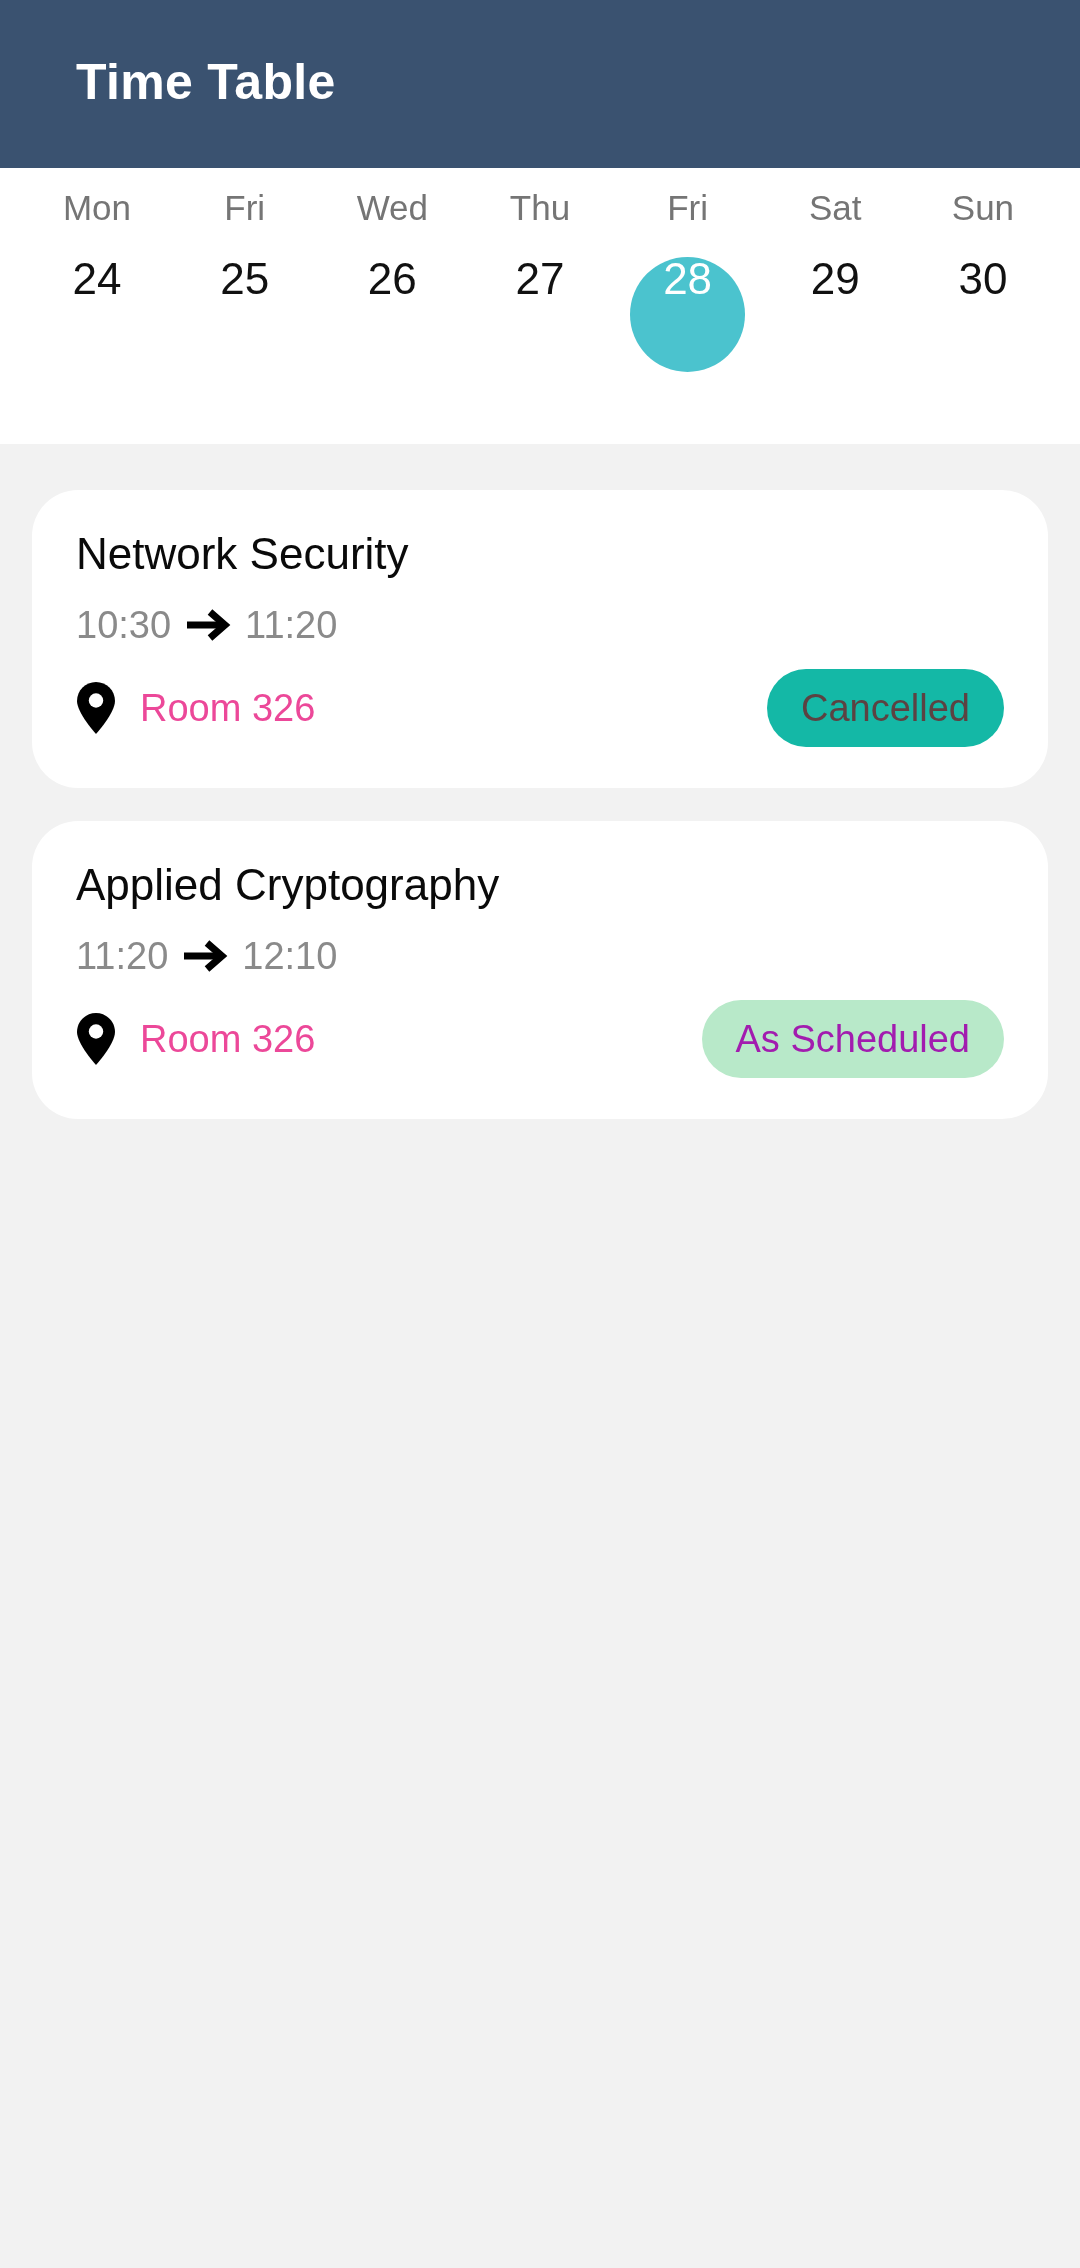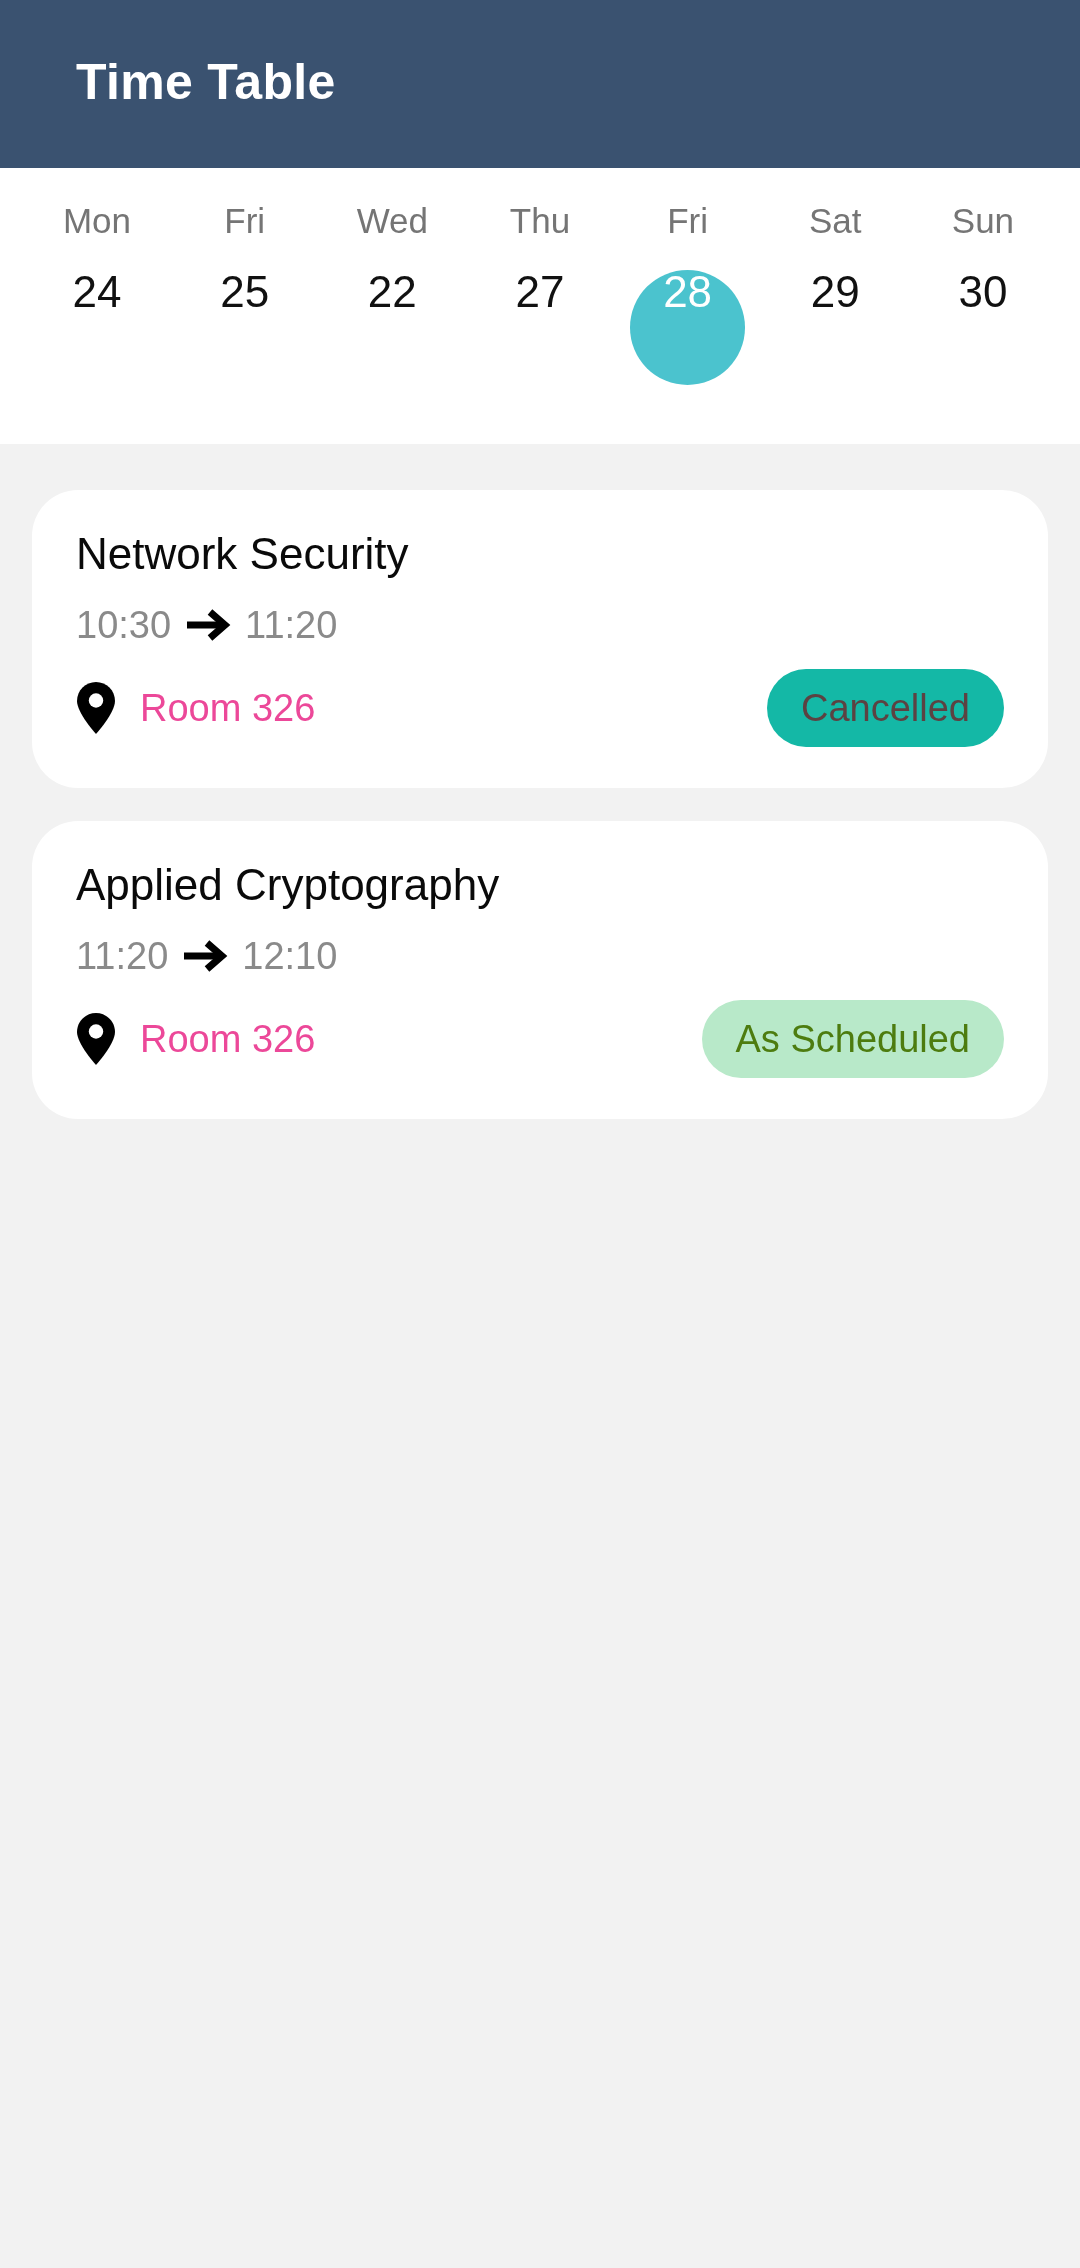--- a/index.html
+++ b/index.html
@@ -52,21 +52,21 @@
     justify-content:space-between;
     padding:0 28px;
   }
   .day-col {
     width:138px;
     display:flex;
     flex-direction:column;
     align-items:center;
   }
   .day-name {
-    margin-top:35px;
+    margin-top:22px;
     font-size:35px;
     color:#757575;
     line-height:1;
   }
   .day-num-wrap {
     margin-top:32px;
     width:115px;
     height:115px;
     display:flex;
     justify-content:center;
@@ -157,21 +157,21 @@
     font-size:38px;
     line-height:1;
     white-space:nowrap;
   }
   .status-cancelled {
     background:#14b8a6;
     color:#5C4242;
   }
   .status-scheduled {
     background:#B8E9C9;
-    color:#4d7c0f;
+    color:#a21caf;
   }
 </style>
 </head>
 <body>
 
 <div id="app">
 
   <div class="appbar">
     <div class="appbar-title">Time Table</div>
   </div>
@@ -188,21 +188,21 @@
     <div class="day-col">
       <div class="day-name">Fri</div>
       <div class="day-num-wrap">
         <div class="day-num">25</div>
       </div>
     </div>
 
     <div class="day-col">
       <div class="day-name">Wed</div>
       <div class="day-num-wrap">
-        <div class="day-num">22</div>
+        <div class="day-num">26</div>
       </div>
     </div>
 
     <div class="day-col">
       <div class="day-name">Thu</div>
       <div class="day-num-wrap">
         <div class="day-num">27</div>
       </div>
     </div>
 

